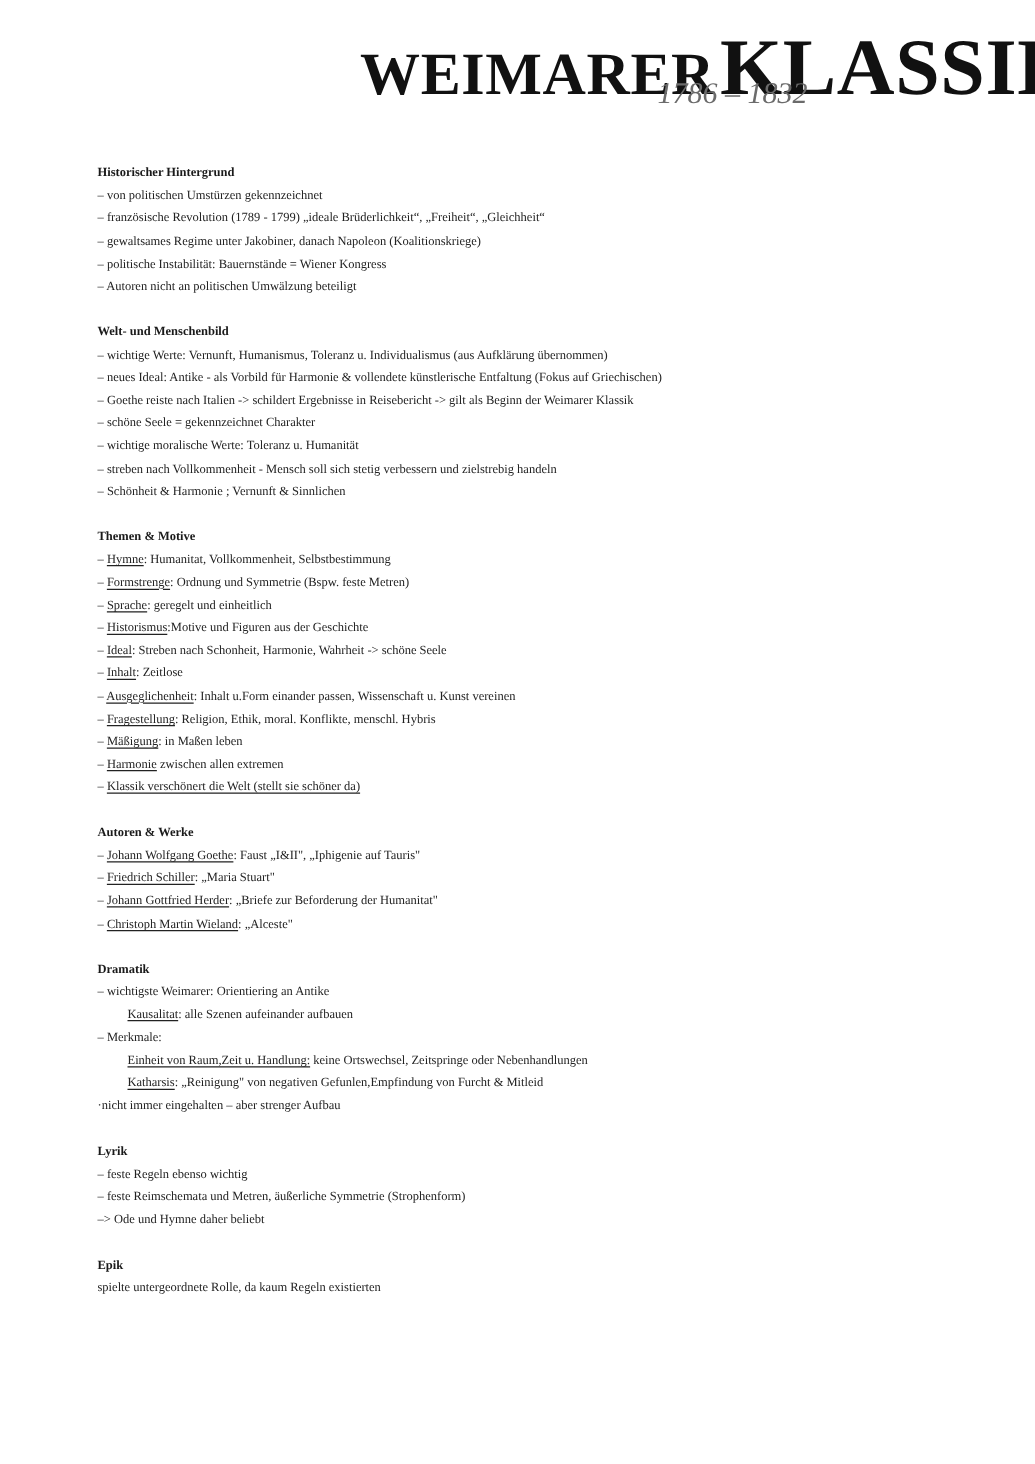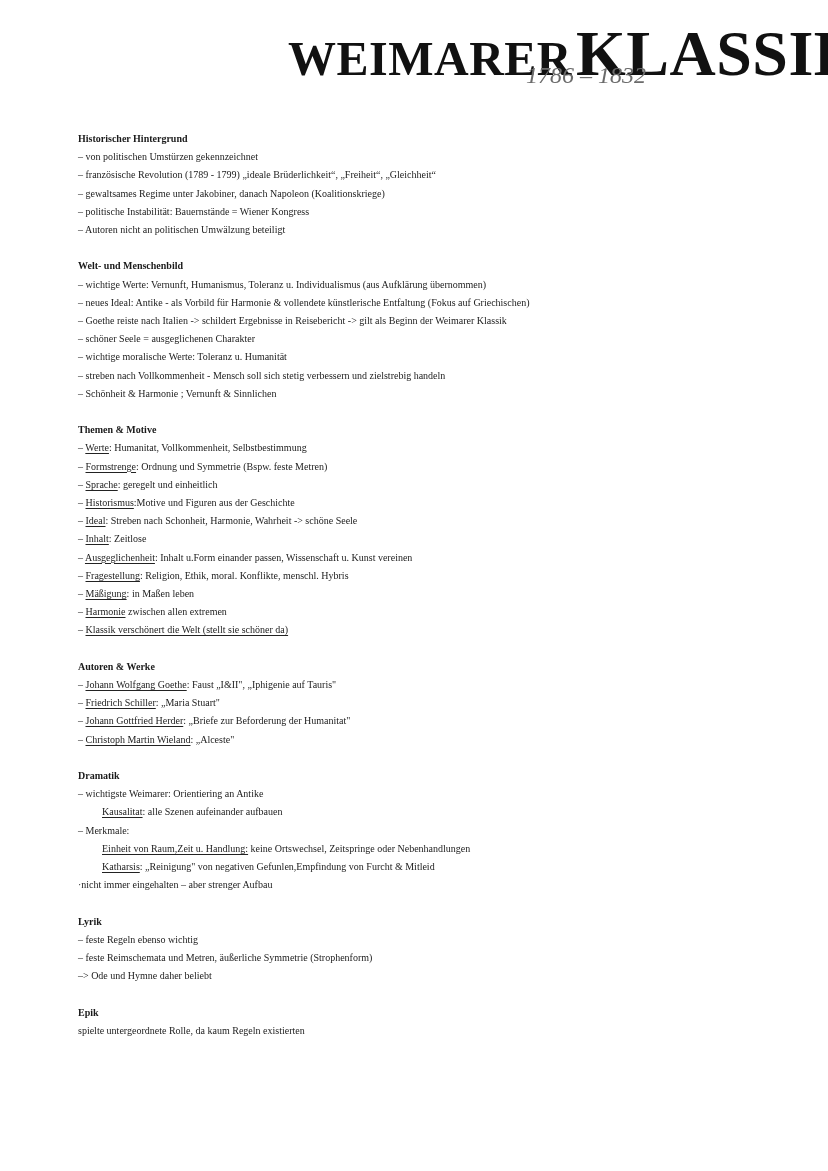--- a/index.html
+++ b/index.html
@@ -96,28 +96,28 @@
       <div class="line"><span>– </span><span class="u"></span><span>französische Revolution (1789 - 1799) „ideale Brüderlichkeit“, „Freiheit“, „Gleichheit“</span></div>
       <div class="line"><span>– </span><span class="u"></span><span>gewaltsames Regime unter Jakobiner, danach Napoleon (Koalitionskriege)</span></div>
       <div class="line"><span>– </span><span class="u"></span><span>politische Instabilität: Bauernstände = Wiener Kongress</span></div>
       <div class="line"><span>– </span><span class="u"></span><span>Autoren nicht an politischen Umwälzung beteiligt</span></div>
     </div>
     <div class="section">
       <div class="section-heading">Welt- und Menschenbild</div>
       <div class="line"><span>– </span><span class="u"></span><span>wichtige Werte: Vernunft, Humanismus, Toleranz u. Individualismus (aus Aufklärung übernommen)</span></div>
       <div class="line"><span>– </span><span class="u"></span><span>neues Ideal: Antike - als Vorbild für Harmonie &amp; vollendete künstlerische Entfaltung (Fokus auf Griechischen)</span></div>
       <div class="line"><span>– </span><span class="u"></span><span>Goethe reiste nach Italien -&gt; schildert Ergebnisse in Reisebericht -&gt; gilt als Beginn der Weimarer Klassik</span></div>
-      <div class="line"><span>– </span><span class="u"></span><span>schöner Seele = ausgeglichenen Charakter</span></div>
+      <div class="line"><span>– </span><span class="u"></span><span>schöne Seele = gekennzeichnet Charakter</span></div>
       <div class="line"><span>– </span><span class="u"></span><span>wichtige moralische Werte: Toleranz u. Humanität</span></div>
       <div class="line"><span>– </span><span class="u"></span><span>streben nach Vollkommenheit - Mensch soll sich stetig verbessern und zielstrebig handeln</span></div>
       <div class="line"><span>– </span><span class="u"></span><span>Schönheit &amp; Harmonie ; Vernunft &amp; Sinnlichen</span></div>
     </div>
     <div class="section">
       <div class="section-heading">Themen &amp; Motive</div>
-      <div class="line"><span>– </span><span class="u">Werte</span><span>: Humanitat, Vollkommenheit, Selbstbestimmung</span></div>
+      <div class="line"><span>– </span><span class="u">Hymne</span><span>: Humanitat, Vollkommenheit, Selbstbestimmung</span></div>
       <div class="line"><span>– </span><span class="u">Formstrenge</span><span>: Ordnung und Symmetrie (Bspw. feste Metren)</span></div>
       <div class="line"><span>– </span><span class="u">Sprache</span><span>: geregelt und einheitlich</span></div>
       <div class="line"><span>– </span><span class="u">Historismus</span><span>:Motive und Figuren aus der Geschichte</span></div>
       <div class="line"><span>– </span><span class="u">Ideal</span><span>: Streben nach Schonheit, Harmonie, Wahrheit -&gt; schöne Seele</span></div>
       <div class="line"><span>– </span><span class="u">Inhalt</span><span>: Zeitlose</span></div>
       <div class="line"><span>– </span><span class="u">Ausgeglichenheit</span><span>: Inhalt u.Form einander passen, Wissenschaft u. Kunst vereinen</span></div>
       <div class="line"><span>– </span><span class="u">Fragestellung</span><span>: Religion, Ethik, moral. Konflikte, menschl. Hybris</span></div>
       <div class="line"><span>– </span><span class="u">Mäßigung</span><span>: in Maßen leben</span></div>
       <div class="line"><span>– </span><span class="u">Harmonie</span><span> zwischen allen extremen</span></div>
       <div class="line"><span>– </span><span class="u">Klassik verschönert die Welt (stellt sie schöner da)</span><span></span></div>

